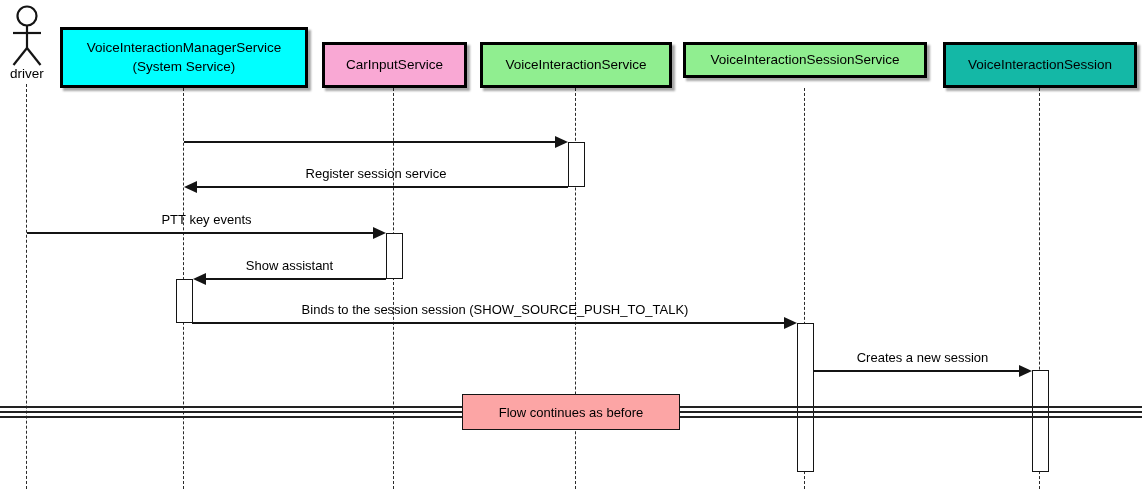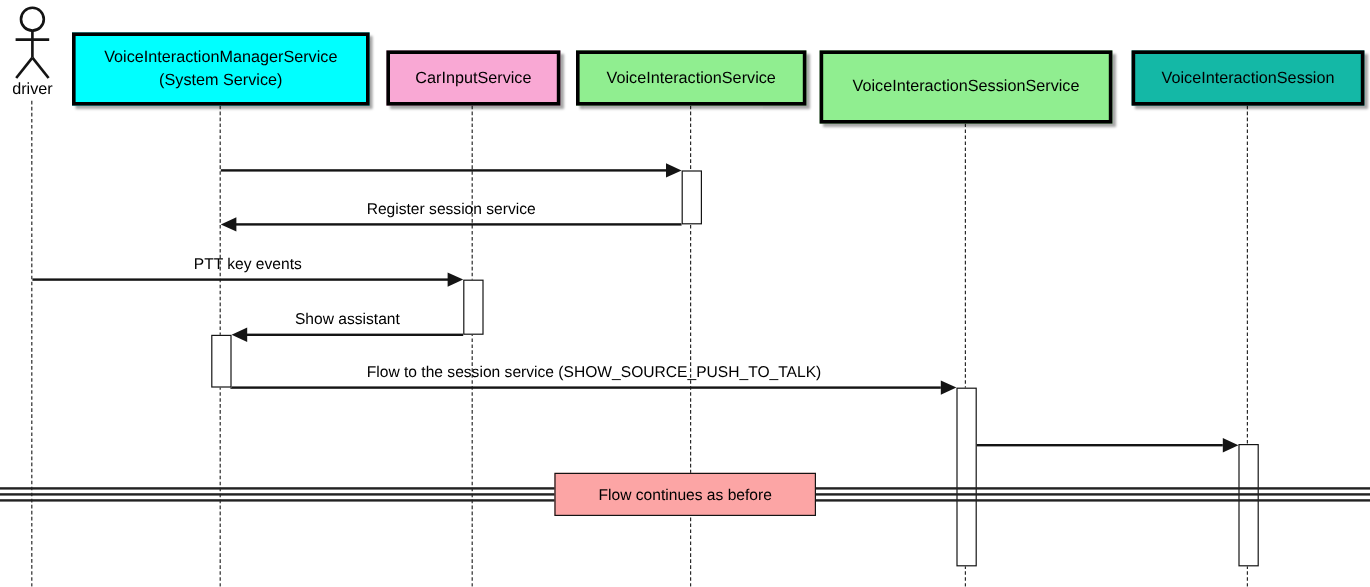--- a/index.html
+++ b/index.html
@@ -118,21 +118,21 @@
   <div class="lifeline" style="left:183.25px;top:88px;height:401px"></div>
   <div class="lifeline" style="left:393.25px;top:88px;height:401px"></div>
   <div class="lifeline" style="left:575.25px;top:88px;height:401px"></div>
   <div class="lifeline" style="left:804.25px;top:88px;height:401px"></div>
   <div class="lifeline" style="left:1039.25px;top:88px;height:401px"></div>
 
   <div class="pbox" style="left: 60px; top: 27px; width: 248px; height: 61px; background: rgb(0, 255, 255);">VoiceInteractionManagerService
 (System Service)</div>
   <div class="pbox" style="left: 322px; top: 42px; width: 145px; height: 46px; background: #f9a8d4;">CarInputService</div>
   <div class="pbox" style="left: 480px; top: 42px; width: 192px; height: 46px; background: rgb(144, 238, 144);">VoiceInteractionService</div>
-  <div class="pbox" style="left: 683px; top: 42px; width: 244px; height: 61px; background: rgb(144, 238, 144);">VoiceInteractionSessionService</div>
+  <div class="pbox" style="left: 683px; top: 42px; width: 244px; height: 36px; background: rgb(144, 238, 144);">VoiceInteractionSessionService</div>
   <div class="pbox" style="left: 943px; top: 42px; width: 194px; height: 46px; background: #14b8a6;">VoiceInteractionSession</div>
 
   <div class="bar" style="left:567.5px;top:142px;height:45px"></div>
   <div class="bar" style="left:385.5px;top:233px;height:46px"></div>
   <div class="bar" style="left:175.5px;top:279px;height:44px"></div>
   <div class="bar" style="left:796.5px;top:323px;height:149px"></div>
   <div class="bar" style="left:1031.5px;top:370px;height:102px"></div>
 
   <div class="mline" style="left:184px;top:141px;width:372px"></div>
   <div class="arr arr-r" style="left:554.5px;top:136px"></div>
@@ -142,24 +142,25 @@
   <div class="arr arr-l" style="left:184px;top:181px"></div>
 
   <div class="mlabel" style="left:27px;top:212px;width:359px">PTT key events</div>
   <div class="mline" style="left:27px;top:232px;width:347px"></div>
   <div class="arr arr-r" style="left:372.5px;top:227px"></div>
 
   <div class="mlabel" style="left:193px;top:258px;width:193px">Show assistant</div>
   <div class="mline" style="left:205px;top:278px;width:181px"></div>
   <div class="arr arr-l" style="left:192.5px;top:273px"></div>
 
-  <div class="mlabel" style="left:193px;top:302px;width:604px">Flow to the session service (SHOW_SOURCE_PUSH_TO_TALK)</div>
+  <div class="mlabel" style="left:193px;top:302px;width:604px">Binds to the session session (SHOW_SOURCE_PUSH_TO_TALK)</div>
   <div class="mline" style="left:192px;top:322px;width:592px"></div>
   <div class="arr arr-r" style="left:783.5px;top:317px"></div>
 
+  <div class="mlabel" style="left:813px;top:350px;width:219px">Creates a new session</div>
   <div class="mline" style="left:813px;top:370px;width:206px"></div>
   <div class="arr arr-r" style="left:1018.5px;top:365px"></div>
 
   <div class="divline" style="top:406px"></div>
   <div class="divline" style="top:411px"></div>
   <div class="divline" style="top:415.5px"></div>
   <div class="divbox" style="left:462px;top:394px;width:218px;height:36px">
     <span>Flow continues as before</span>
   </div>
 

